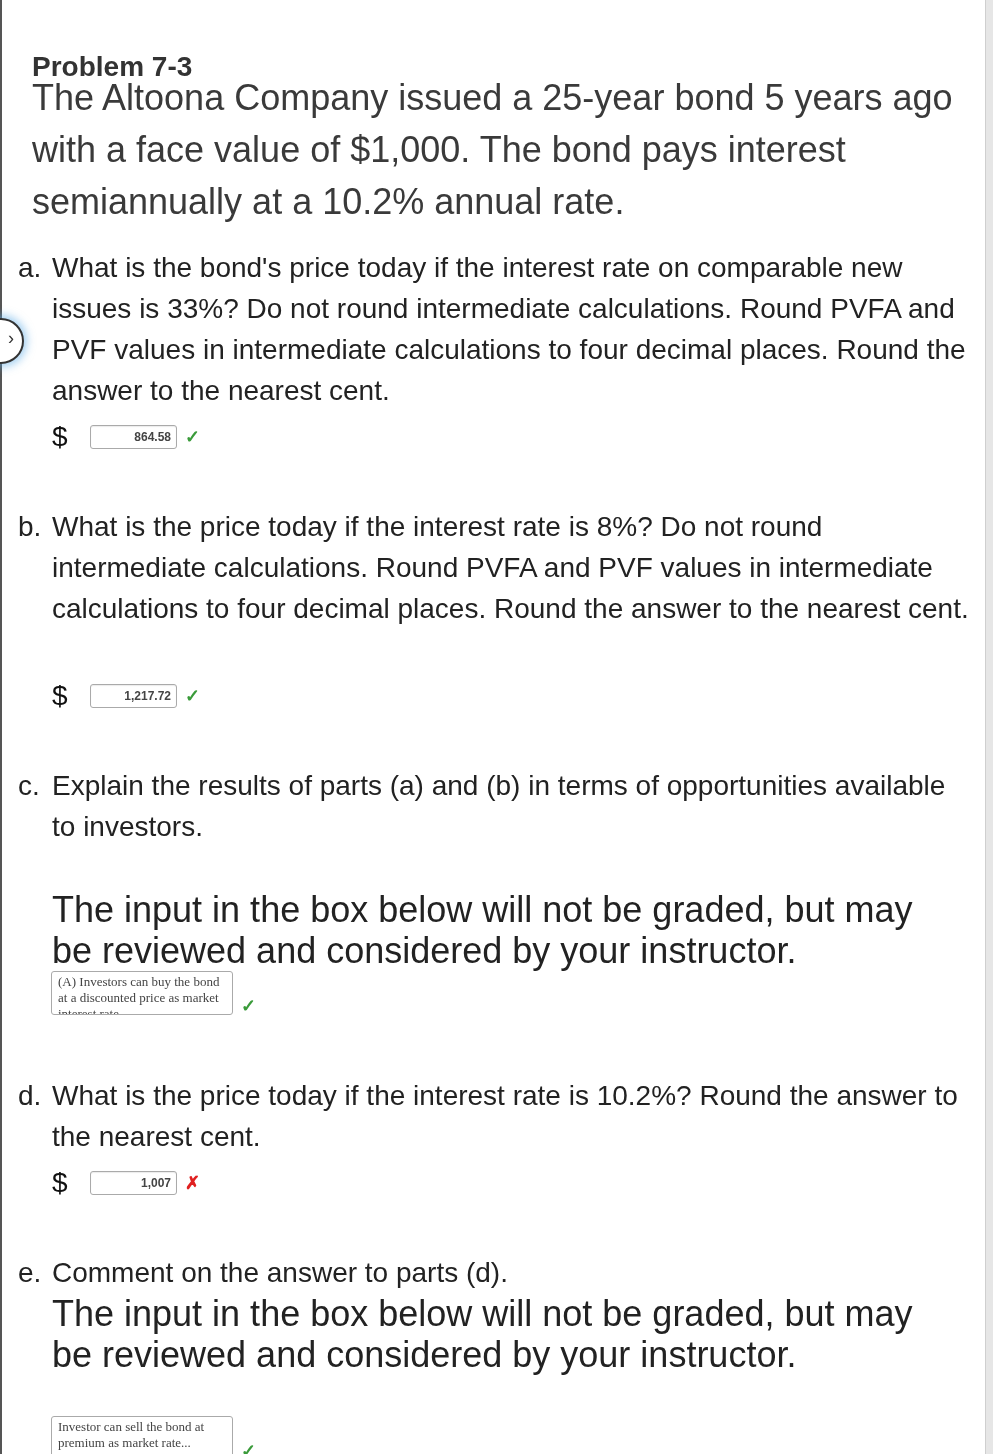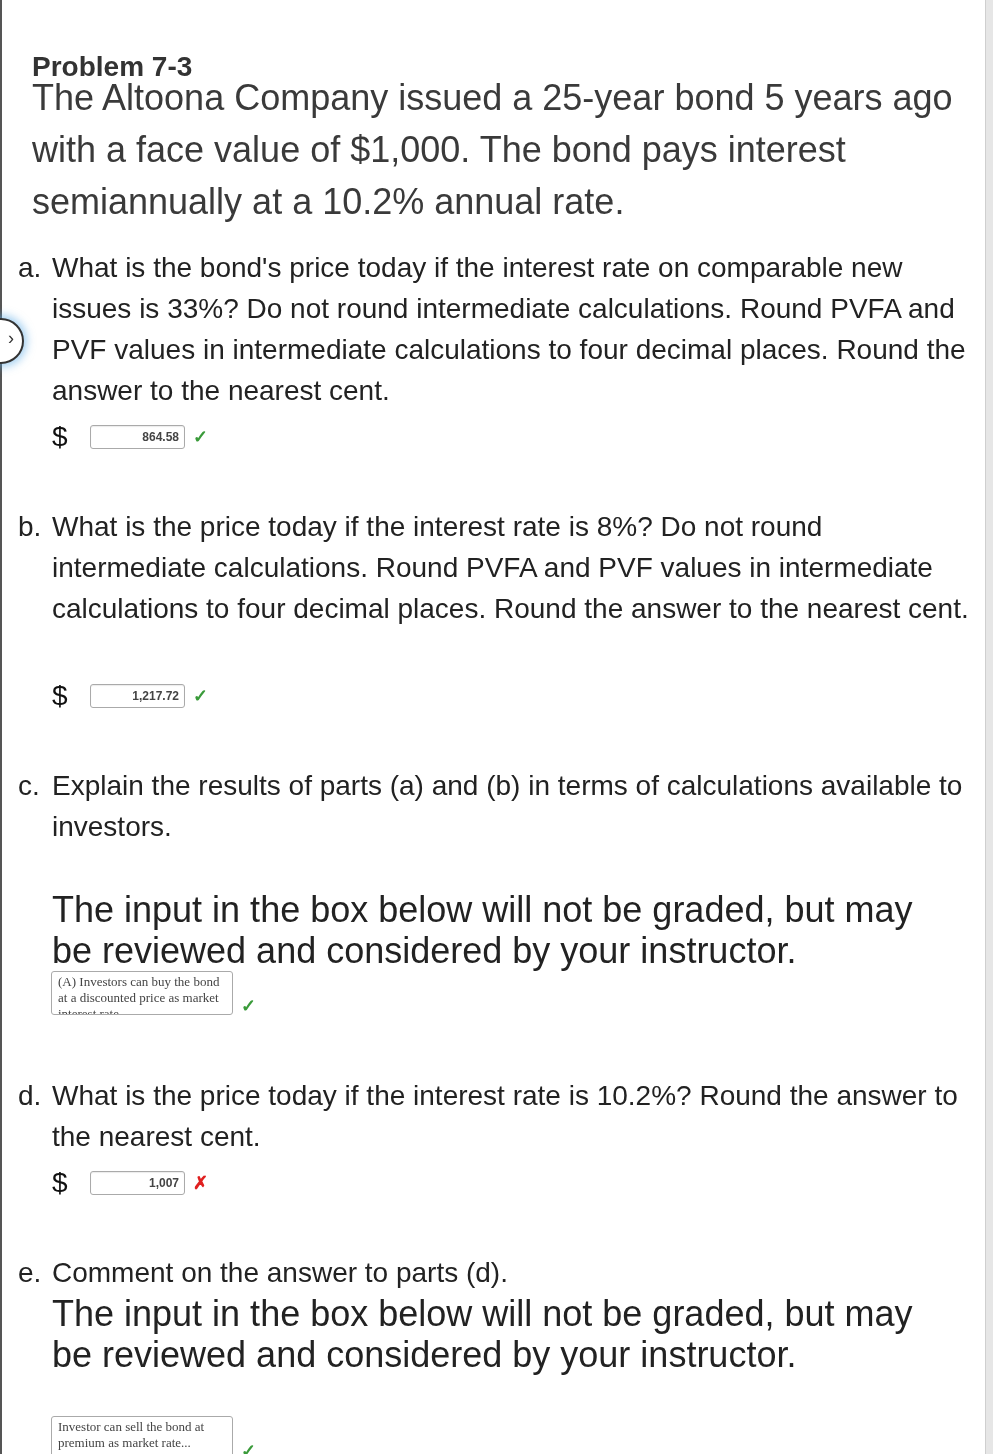--- a/index.html
+++ b/index.html
@@ -8,21 +8,21 @@
   .left-rule { position:absolute; left:0; top:0; width:2px; height:1454px; background:#555; }
   .right-rule { position:absolute; left:985px; top:0; width:8px; height:1454px; background:#e6e6e6; border-left:1px solid #cfcfcf; }
   .title { position:absolute; left:32px; top:12px; font-size:28px; font-weight:bold; color:#333;margin-top:39px; }
   .intro { position:absolute; left:32px; top:72px; width:930px; font-size:36px; line-height:52px; color:#3a3a3a; }
   .q { position:absolute; left:18px; width:955px; font-size:28px; line-height:41px; color:#222; }
   .q .lbl { position:absolute; left:0; }
   .q .body { padding-left:34px; }
   .ans-row { position:absolute; left:52px; height:30px; display:flex; align-items:center; }
   .dollar { font-size:28px; color:#111; width:38px; }
   .num-input { width:76px; height:22px; border:1px solid #aaa; border-radius:3px; font-family:"Liberation Sans", sans-serif;
-               font-size:12px; font-weight:bold; color:#444; text-align:right; padding:0 5px 0 12px; box-shadow:inset 0 1px 1px rgba(0,0,0,.08); }
+               font-size:12px; font-weight:bold; color:#444; text-align:right; padding:0 5px 0 4px; box-shadow:inset 0 1px 1px rgba(0,0,0,.08); }
   .check { color:#3a9b3a; font-size:18px; font-weight:bold; margin-left:8px; }
   .cross { color:#e02020; font-size:18px; font-weight:bold; margin-left:8px; }
   .note { position:absolute; left:52px; width:910px; font-size:36px; line-height:41px; color:#222; }
   .textarea-wrap { position:absolute; left:51px; display:flex; align-items:flex-end; }
   .ta { width:168px; height:38px; border:1px solid #aaa; border-radius:3px; font-family:"Liberation Serif", serif;
         font-size:13px; line-height:16px; color:#444; padding:2px 6px; resize:none; overflow:hidden; }
   .ta-check { color:#3a9b3a; font-size:18px; font-weight:bold; margin-left:8px; margin-bottom:-2px; }
   .side-handle { position:absolute; left:-22px; top:318px; width:42px; height:42px; border-radius:50%;
                  border:2px solid #333; background:#fff; box-shadow:0 0 8px 3px rgba(90,170,230,.55); }
   .side-handle span { position:absolute; right:8px; top:8px; font-size:18px; color:#333; }
@@ -55,21 +55,21 @@
   <div class="body">What is the price today if the interest rate is 8%? Do not round intermediate calculations. Round PVFA and PVF values in intermediate calculations to four decimal places. Round the answer to the nearest cent.</div>
 </div>
 <div class="ans-row" style="top:681px;">
   <span class="dollar">$</span>
   <input class="num-input" value="1,217.72" style="">
   <span class="check">✓</span>
 </div>
 
 <div class="q" style="top:765px;">
   <span class="lbl">c.</span>
-  <div class="body">Explain the results of parts (a) and (b) in terms of calculations available to investors.</div>
+  <div class="body">Explain the results of parts (a) and (b) in terms of opportunities available to investors.</div>
 </div>
 <div class="note" style="top:889px;">The input in the box below will not be graded, but may be reviewed and considered by your instructor.</div>
 <div class="textarea-wrap" style="top:971px;">
   <textarea class="ta" style="">(A) Investors can buy the bond at a discounted price as market interest rate...</textarea>
   <span class="ta-check">✓</span>
 </div>
 
 <div class="q" style="top:1075px;">
   <span class="lbl">d.</span>
   <div class="body">What is the price today if the interest rate is 10.2%? Round the answer to the nearest cent.</div>

